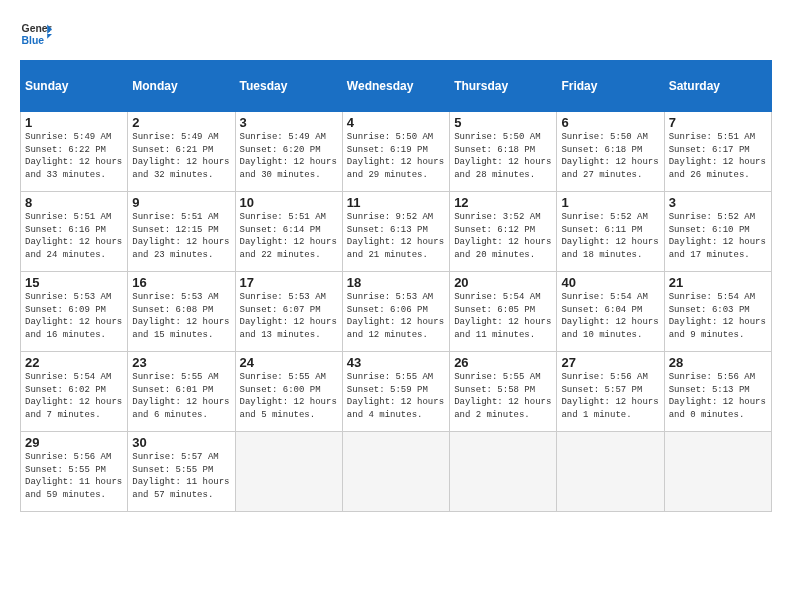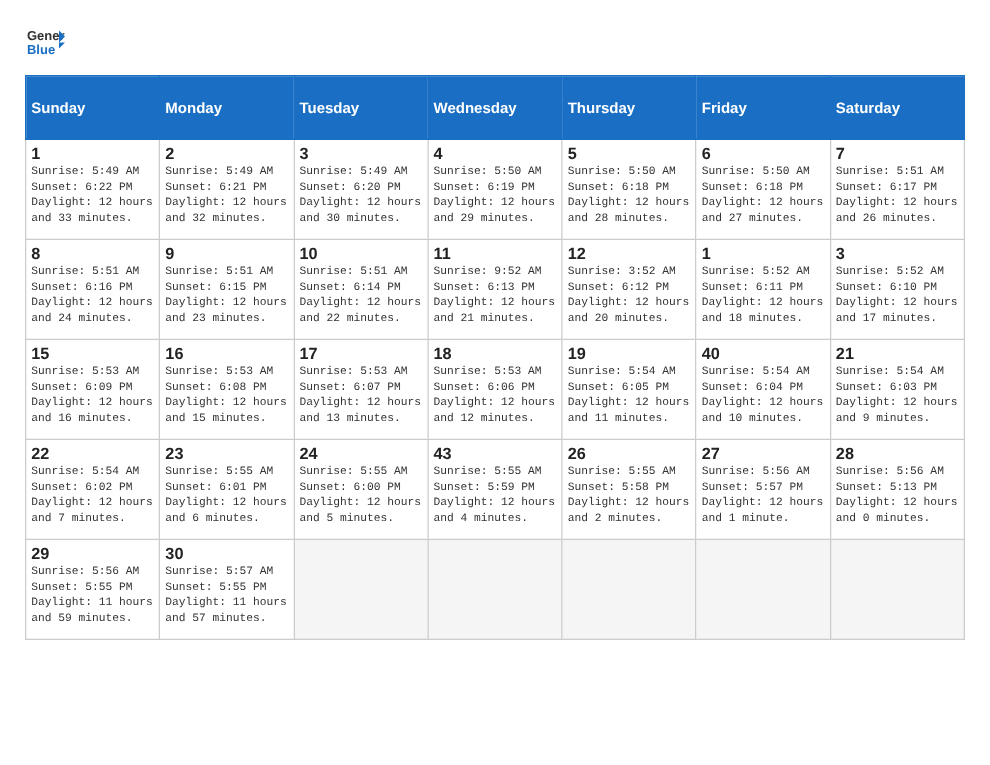--- a/index.html
+++ b/index.html
@@ -166,21 +166,21 @@
           <td>
             <span class="day-num">8</span>
             <div class="day-info">Sunrise: 5:51 AM
 Sunset: 6:16 PM
 Daylight: 12 hours
 and 24 minutes.</div>
           </td>
           <td>
             <span class="day-num">9</span>
             <div class="day-info">Sunrise: 5:51 AM
-Sunset: 6:15 PM
+Sunset: 12:15 PM
 Daylight: 12 hours
 and 23 minutes.</div>
           </td>
           <td>
             <span class="day-num">10</span>
             <div class="day-info">Sunrise: 5:51 AM
 Sunset: 6:14 PM
 Daylight: 12 hours
 and 22 minutes.</div>
           </td>
@@ -236,21 +236,21 @@
 and 13 minutes.</div>
           </td>
           <td>
             <span class="day-num">18</span>
             <div class="day-info">Sunrise: 5:53 AM
 Sunset: 6:06 PM
 Daylight: 12 hours
 and 12 minutes.</div>
           </td>
           <td>
-            <span class="day-num">19</span>
+            <span class="day-num">20</span>
             <div class="day-info">Sunrise: 5:54 AM
 Sunset: 6:05 PM
 Daylight: 12 hours
 and 11 minutes.</div>
           </td>
           <td>
             <span class="day-num">40</span>
             <div class="day-info">Sunrise: 5:54 AM
 Sunset: 6:04 PM
 Daylight: 12 hours

